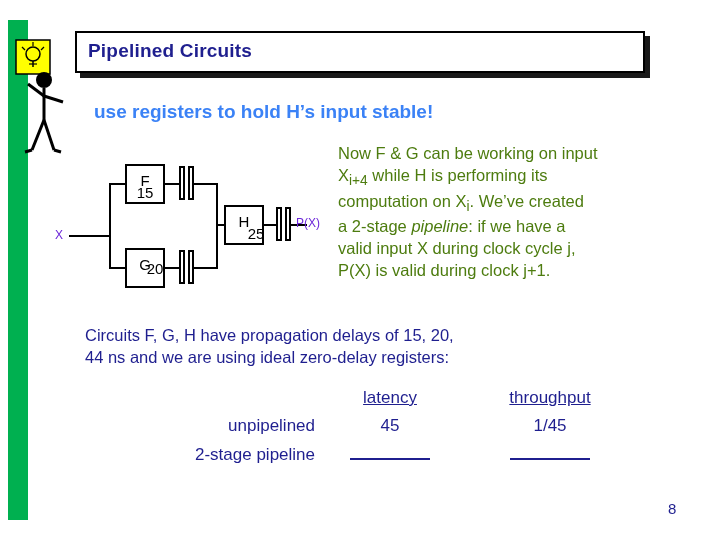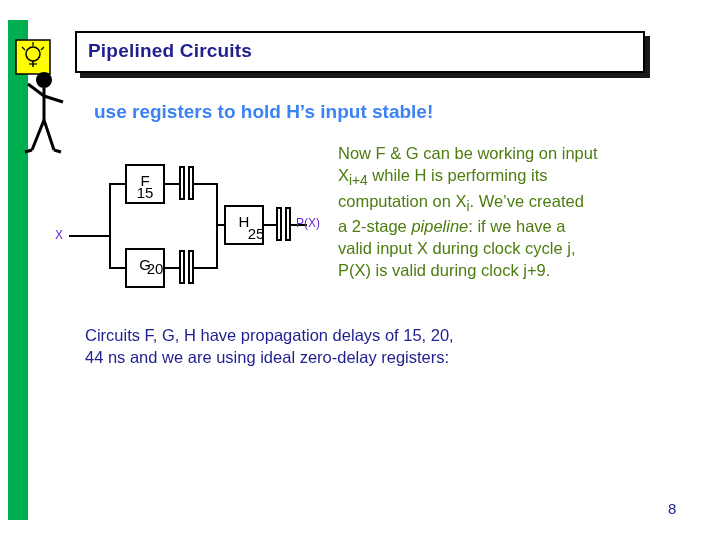--- a/index.html
+++ b/index.html
@@ -249,24 +249,41 @@
 
     <div class="sig" style="left:241px; top:66px; width:60px;">P(X)</div>
   </div>
 
   <div class="para-right">
     <span>Now F &amp; G can be working on input</span><br>
     <span>X</span><sub>i+4</sub><span> while H is performing its</span><br>
     <span>computation on X</span><sub>i</sub><span>.  We’ve created</span><br>
     <span>a 2-stage </span><i>pipeline</i><span>: if we have a</span><br>
     <span>valid input X during clock cycle j,</span><br>
-    <span>P(X) is valid during clock j+9.</span>
+    <span>P(X) is valid during clock j+1.</span>
   </div>
 
   <div class="para-suppose">
     <span>Circuits F, G, H have propagation delays of 15, 20,</span><br>
     <span>44 ns and we are using ideal zero-delay registers:</span>
   </div>
 
+  <div class="tbl">
+    <div class="tbl-row">
+      <div class="c1"></div>
+      <div class="c2 hdr">latency</div>
+      <div class="c3 hdr">throughput</div>
+    </div>
+    <div class="tbl-row">
+      <div class="c1">unpipelined</div>
+      <div class="c2">45</div>
+      <div class="c3">1/45</div>
+    </div>
+    <div class="tbl-row">
+      <div class="c1">2-stage pipeline</div>
+      <div class="c2"><span class="blankline"></span></div>
+      <div class="c3"><span class="blankline"></span></div>
+    </div>
+  </div>
 
   <div class="pagenum">8</div>
 
 </div>
 
 </body></html>

